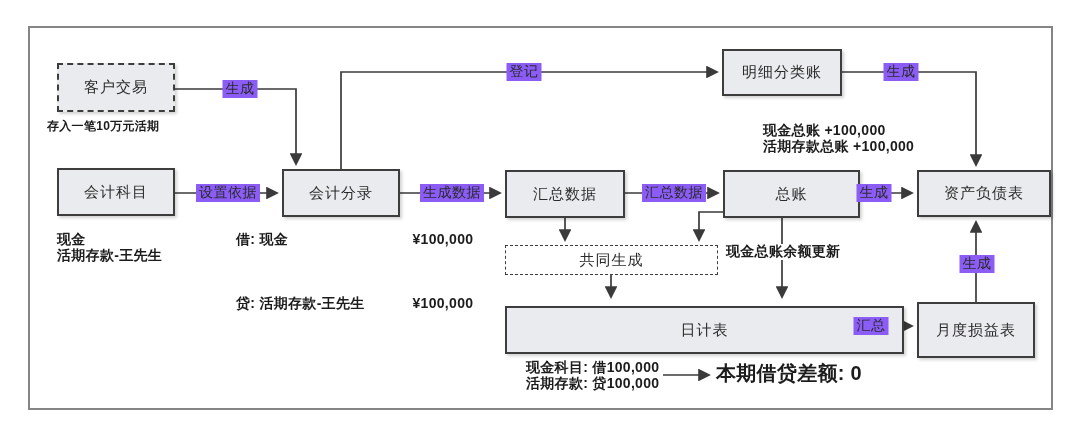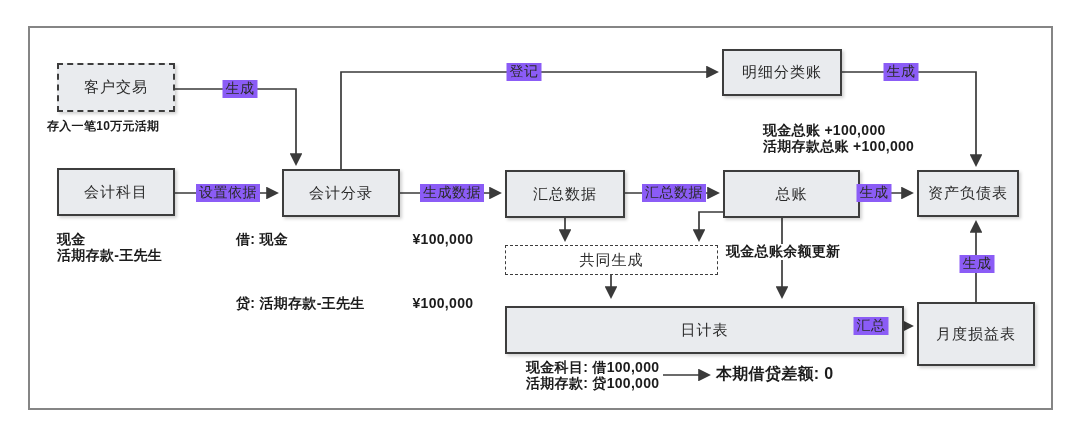--- a/index.html
+++ b/index.html
@@ -118,27 +118,27 @@
   <div class="node" style="left:57px; top:168px; width:118px; height:48px;">会计科目</div>
 
   <div class="node" style="left:282px; top:169px; width:118px; height:48px;">会计分录</div>
 
   <div class="node" style="left:505px; top:170px; width:120px; height:48px;">汇总数据</div>
 
   <div class="node" style="left:722px; top:49px; width:120px; height:47px;">明细分类账</div>
 
   <div class="node" style="left:723px; top:170px; width:137px; height:48px;">总账</div>
 
-  <div class="node" style="left:917px; top:170px; width:102px; height:47px;">资产负债表</div>
+  <div class="node" style="left:917px; top:170px; width:134px; height:47px;">资产负债表</div>
 
   <div class="node dashed hollow" style="left:505px; top:245px; width:213px; height:30px;">共同生成</div>
 
   <div class="node" style="left:505px; top:306px; width:399px; height:48px;">日计表</div>
 
-  <div class="node" style="left:917px; top:302px; width:118px; height:64px;">月度损益表</div>
+  <div class="node" style="left:917px; top:302px; width:118px; height:56px;">月度损益表</div>
 
   <div class="edge-label" style="left:240px; top:89px;">生成</div>
 
   <div class="edge-label" style="left:228px; top:193px;">设置依据</div>
 
   <div class="edge-label" style="left:524px; top:72px;">登记</div>
 
   <div class="edge-label" style="left:452px; top:193px;">生成数据</div>
 
   <div class="edge-label" style="left:674px; top:193px;">汇总数据</div>
@@ -170,15 +170,15 @@
     <div>活期存款总账 +100,000</div>
   </div>
 
   <div class="annotation bg" style="left:724px; top:244px; z-index:5;">现金总账余额更新</div>
 
   <div class="annotation" style="left:526px; top:360px;">
     <div>现金科目: 借100,000</div>
     <div>活期存款: 贷100,000</div>
   </div>
 
-  <div class="annotation" style="left:716px; top:366px; font-size:16px;">本期借贷差额: 0</div>
+  <div class="annotation" style="left:716px; top:366px; font-size:20px;">本期借贷差额: 0</div>
 
 </div>
 
 </body></html>

